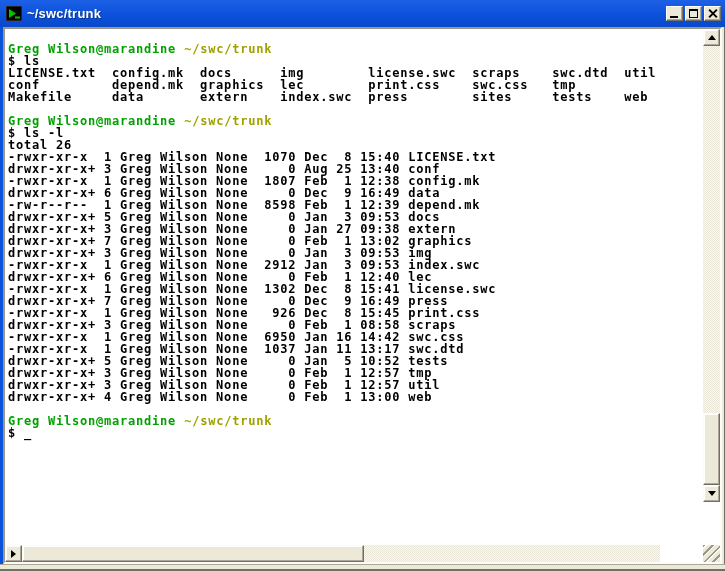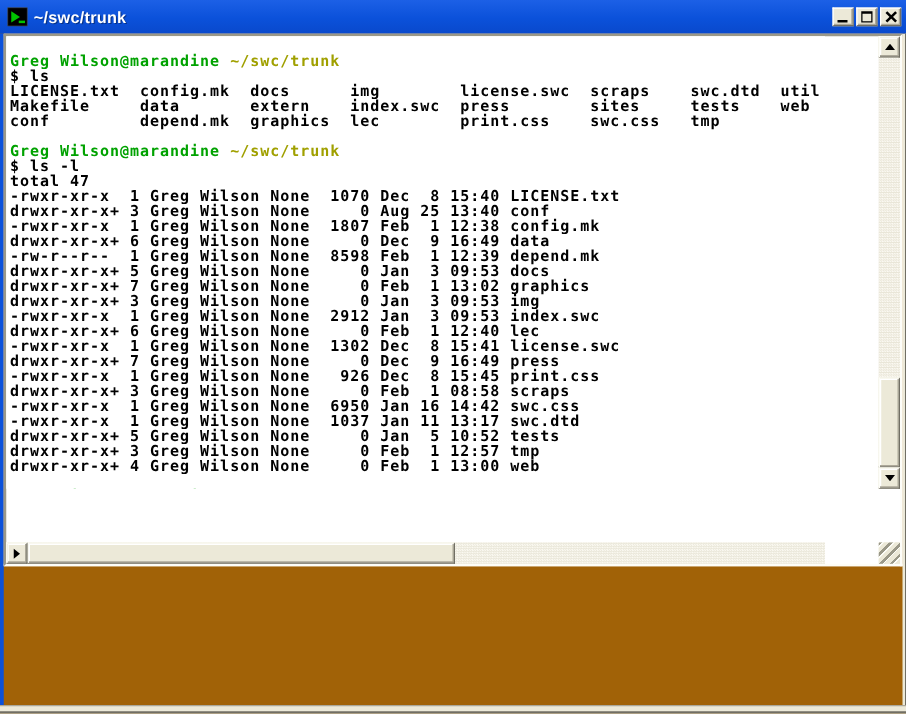--- a/index.html
+++ b/index.html
@@ -30,21 +30,21 @@
   .glyph-min{position:absolute;left:3px;bottom:2px;width:8px;height:2px;background:#000;}
   .glyph-max{position:absolute;left:3px;top:2px;width:9px;height:9px;border:1px solid #000;border-top-width:2px;}
   .glyph-close{position:absolute;left:2px;top:1px;width:12px;height:11px;}
   .glyph-close::before,.glyph-close::after{
     content:"";position:absolute;left:5px;top:0;width:2px;height:11px;background:#000;
   }
   .glyph-close::before{transform:rotate(45deg);}
   .glyph-close::after{transform:rotate(-45deg);}
   
   .client{
-    position:absolute;left:3px;top:27px;width:719px;height:426px;
+    position:absolute;left:3px;top:27px;width:719px;height:537px;
     border:2px solid;border-color:#9a9888 #fdfdf8 #fdfdf8 #9a9888;
     display:grid;grid-template-columns:1fr 17px;grid-template-rows:1fr 17px;
     background:#fff;
     gap:43px;
   }
   .screen{
     grid-column:1;grid-row:1;background:#fff;overflow:hidden;
     padding:13px 0 0 3px;cursor:text;
   }
   .tline{height:12px;line-height:12px;white-space:pre;
@@ -112,44 +112,46 @@
   <div class="edge-left"></div>
   <div class="edge-right"></div>
 
   <div class="client">
 
     <div class="screen">
       <div id="terminal-output">
           <div class="tline"><span class="green" style="color: rgb(0, 162, 0);">Greg Wilson@marandine</span><span> </span><span class="olive" style="color: rgb(160, 160, 0);">~/swc/trunk</span></div>
           <div class="tline"><span>$ ls</span></div>
           <div class="tline"><span>LICENSE.txt  config.mk  docs      img        license.swc  scraps    swc.dtd  util</span></div>
+          <div class="tline"><span>conf         depend.mk  graphics  lec        print.css    swc.css   tmp</span></div>
           <div class="tline"><span>Makefile     data       extern    index.swc  press        sites     tests    web</span></div>
-          <div class="tline"><span>conf         depend.mk  graphics  lec        print.css    swc.css   tmp</span></div>
           <div class="tline"></div>
           <div class="tline"><span class="green" style="color: rgb(0, 162, 0);">Greg Wilson@marandine</span><span> </span><span class="olive" style="color: rgb(160, 160, 0);">~/swc/trunk</span></div>
           <div class="tline"><span>$ ls -l</span></div>
-          <div class="tline"><span>total 47</span></div>
+          <div class="tline"><span>total 26</span></div>
           <div class="tline"><span>-rwxr-xr-x  1 Greg Wilson None  1070 Dec  8 15:40 LICENSE.txt</span></div>
           <div class="tline"><span>drwxr-xr-x+ 3 Greg Wilson None     0 Aug 25 13:40 conf</span></div>
           <div class="tline"><span>-rwxr-xr-x  1 Greg Wilson None  1807 Feb  1 12:38 config.mk</span></div>
           <div class="tline"><span>drwxr-xr-x+ 6 Greg Wilson None     0 Dec  9 16:49 data</span></div>
           <div class="tline"><span>-rw-r--r--  1 Greg Wilson None  8598 Feb  1 12:39 depend.mk</span></div>
           <div class="tline"><span>drwxr-xr-x+ 5 Greg Wilson None     0 Jan  3 09:53 docs</span></div>
+          <div class="tline"><span>drwxr-xr-x+ 3 Greg Wilson None     0 Jan 27 09:38 extern</span></div>
           <div class="tline"><span>drwxr-xr-x+ 7 Greg Wilson None     0 Feb  1 13:02 graphics</span></div>
           <div class="tline"><span>drwxr-xr-x+ 3 Greg Wilson None     0 Jan  3 09:53 img</span></div>
           <div class="tline"><span>-rwxr-xr-x  1 Greg Wilson None  2912 Jan  3 09:53 index.swc</span></div>
           <div class="tline"><span>drwxr-xr-x+ 6 Greg Wilson None     0 Feb  1 12:40 lec</span></div>
           <div class="tline"><span>-rwxr-xr-x  1 Greg Wilson None  1302 Dec  8 15:41 license.swc</span></div>
           <div class="tline"><span>drwxr-xr-x+ 7 Greg Wilson None     0 Dec  9 16:49 press</span></div>
           <div class="tline"><span>-rwxr-xr-x  1 Greg Wilson None   926 Dec  8 15:45 print.css</span></div>
           <div class="tline"><span>drwxr-xr-x+ 3 Greg Wilson None     0 Feb  1 08:58 scraps</span></div>
           <div class="tline"><span>-rwxr-xr-x  1 Greg Wilson None  6950 Jan 16 14:42 swc.css</span></div>
           <div class="tline"><span>-rwxr-xr-x  1 Greg Wilson None  1037 Jan 11 13:17 swc.dtd</span></div>
           <div class="tline"><span>drwxr-xr-x+ 5 Greg Wilson None     0 Jan  5 10:52 tests</span></div>
           <div class="tline"><span>drwxr-xr-x+ 3 Greg Wilson None     0 Feb  1 12:57 tmp</span></div>
+          <div class="tline"><span>drwxr-xr-x+ 3 Greg Wilson None     0 Feb  1 12:57 util</span></div>
           <div class="tline"><span>drwxr-xr-x+ 4 Greg Wilson None     0 Feb  1 13:00 web</span></div>
           <div class="tline"></div>
           <div class="tline"><span class="green" style="color: rgb(0, 162, 0);">Greg Wilson@marandine</span><span> </span><span class="olive" style="color: rgb(160, 160, 0);">~/swc/trunk</span></div>
           <div class="tline"><span>$ </span><span class="cursor">_</span></div>
         </div>
     </div>
 
     <div class="vscroll dither">
       <span class="sbtn btn-up raised">
           <span class="arr arr-up"></span>

